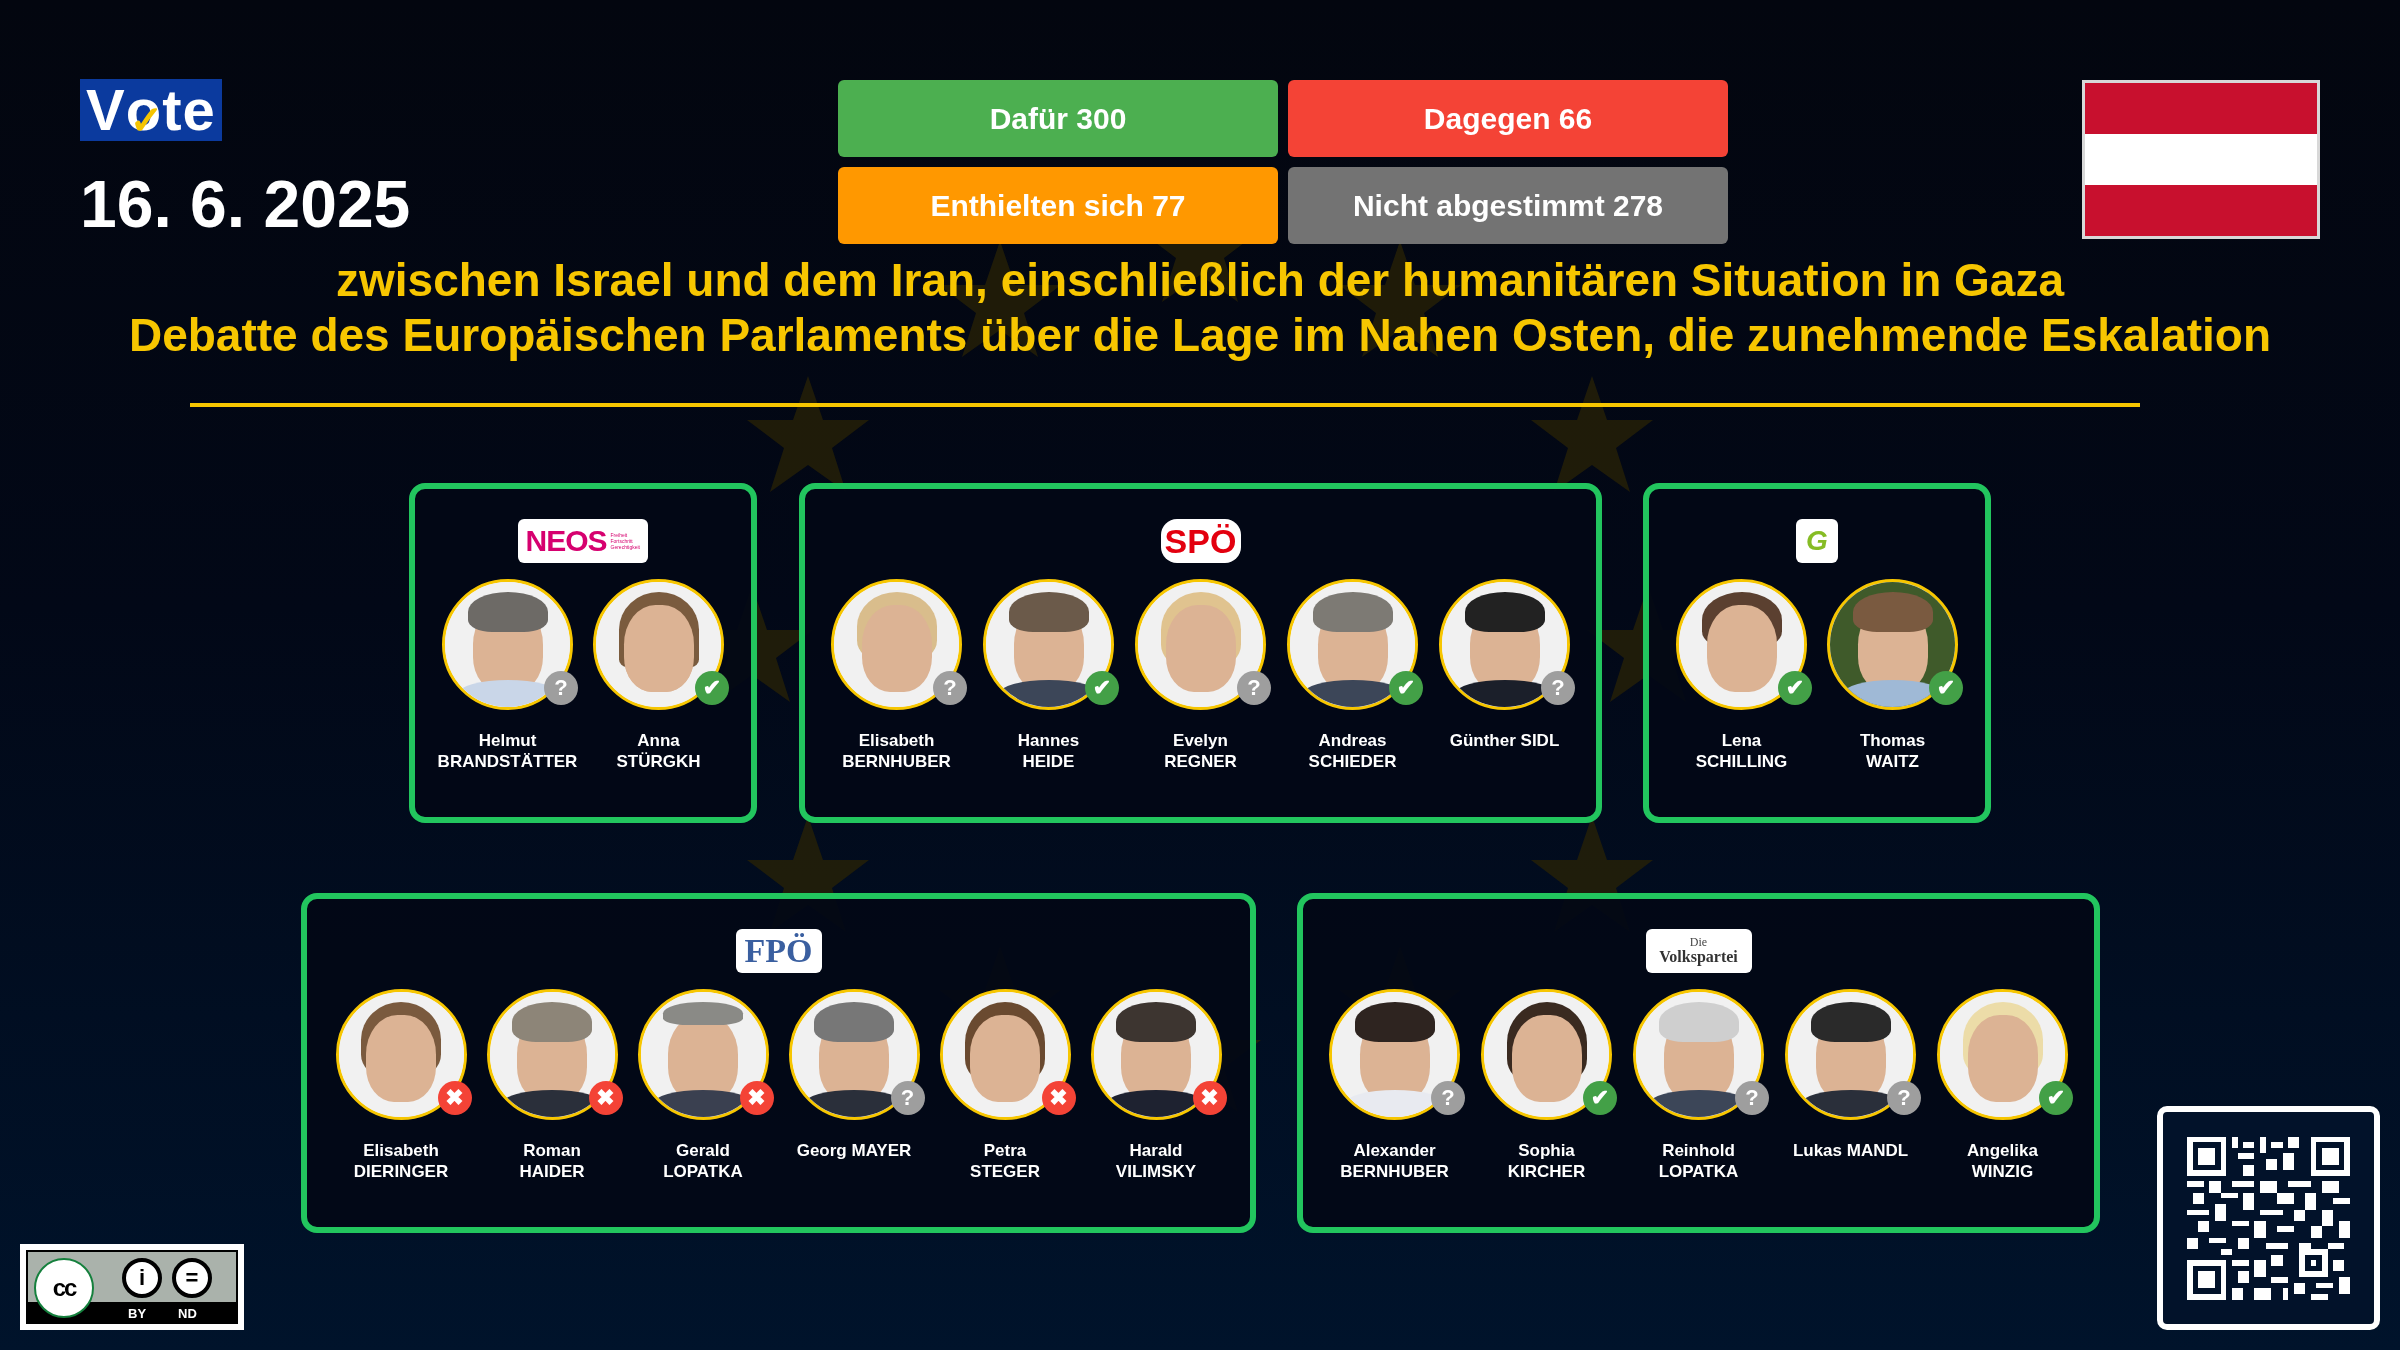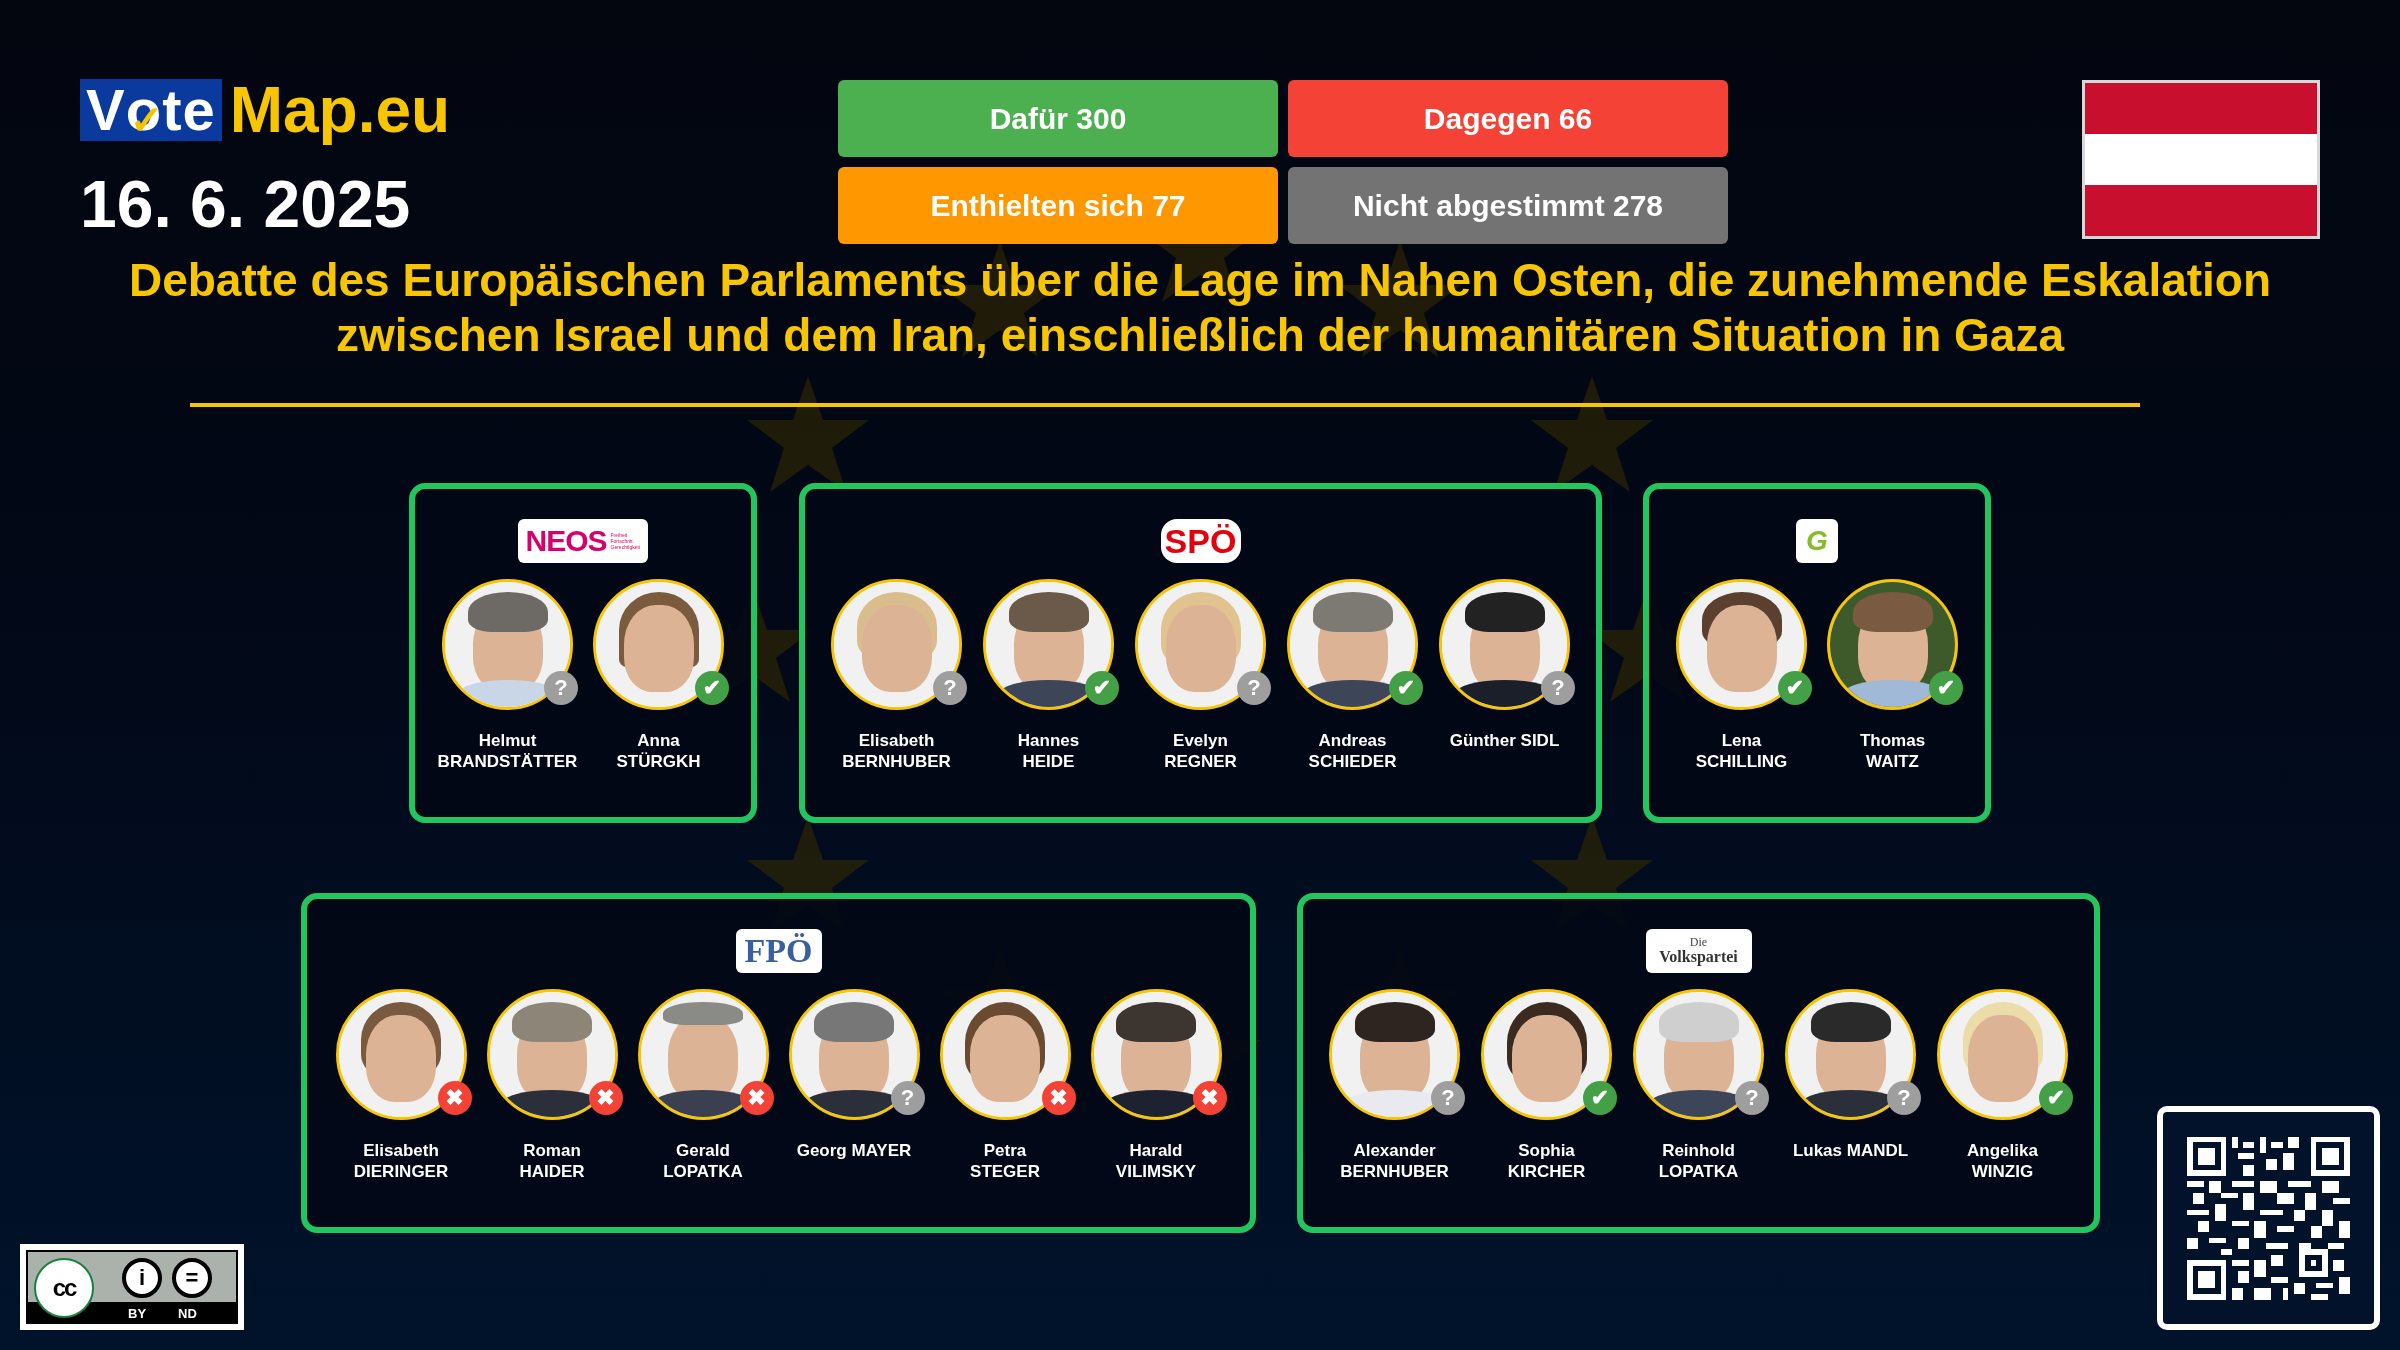--- a/index.html
+++ b/index.html
@@ -127,39 +127,38 @@
   <use href="#star" x="1400" y="1010"></use>
   <use href="#star" x="1200" y="1060"></use>
 </svg>
 
 <div class="abs logo">
   <div class="logo-vote">
     <span>V</span>
       <span class="o">o<span class="check">✓</span></span>
       <span>te</span>
   </div>
-  <div class="logo-map">Map.eu</div>
 </div>
 
 <div class="abs date">16. 6. 2025</div>
 
 <div class="vote-btn btn-for">Dafür 300</div>
 <div class="vote-btn btn-against">Dagegen 66</div>
 <div class="vote-btn btn-abstain">Enthielten sich 77</div>
 <div class="vote-btn btn-novote">Nicht abgestimmt 278</div>
 
 <div class="abs flag">
   <div class="r"></div>
     <div class="w"></div>
     <div class="r"></div>
 </div>
 
 <div class="abs title">
+  <div>zwischen Israel und dem Iran, einschließlich der humanitären Situation in Gaza</div>
   <div>Debatte des Europäischen Parlaments über die Lage im Nahen Osten, die zunehmende Eskalation</div>
-  <div>zwischen Israel und dem Iran, einschließlich der humanitären Situation in Gaza</div>
 </div>
 <div class="abs divider"></div>
 
 <div class="party" style="left:409px; top:483px; width:348px; height:340px;">
   <div class="party-logo" style="left:50%; width:130px;">
     <span style="color:#d6006f; font-weight:bold; font-size:30px; letter-spacing:-1px;">NEOS</span>
     <span style="color:#d6006f; font-size:5px; line-height:6px; width:30px; margin-left:4px;">Freiheit Fortschritt Gerechtigkeit</span>
   </div>
   <div class="members">
     <div class="member">

